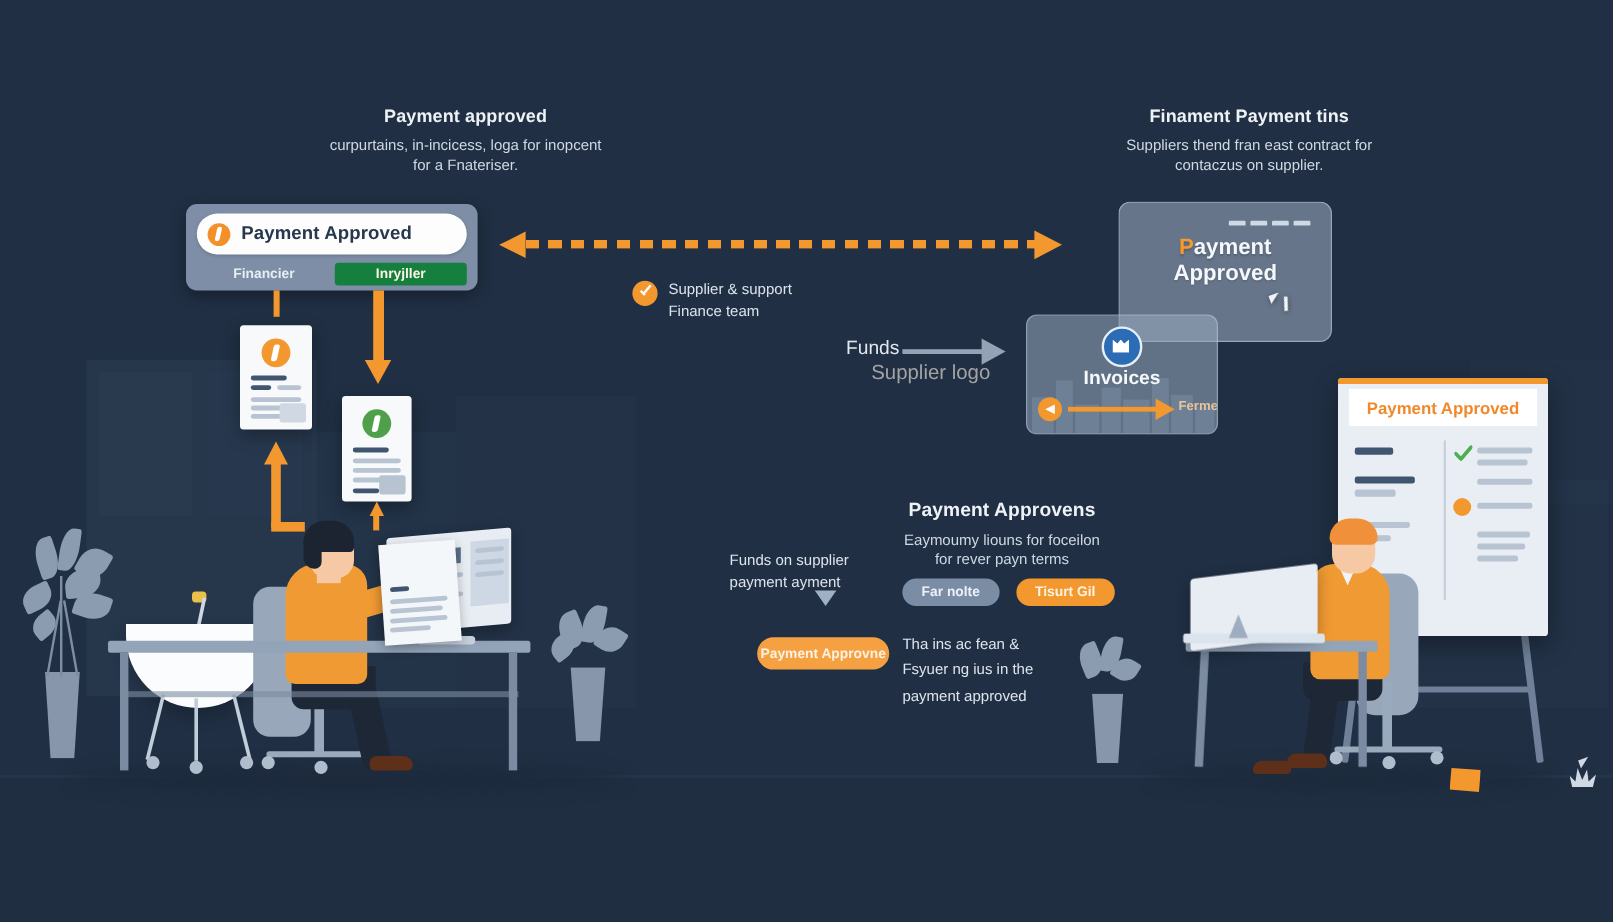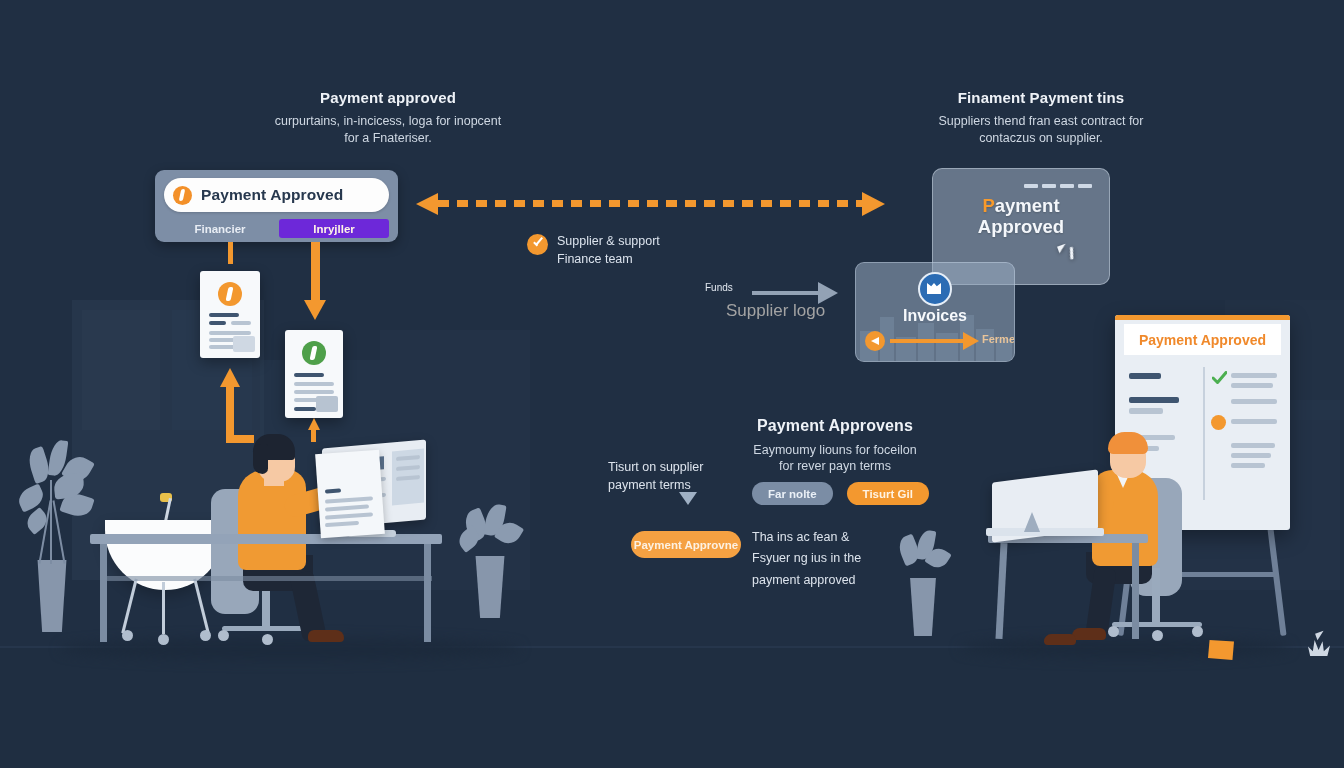--- a/index.html
+++ b/index.html
@@ -30,21 +30,21 @@
   #uiPill{position:absolute;left:9px;top:8px;width:225px;height:34px;background:#fdfdfd;border-radius:18px;
           display:flex;align-items:center;box-shadow:0 1px 3px rgba(0,0,0,.18);}
   #uiPill .badge{width:19px;height:19px;border-radius:50%;background:#f39029;margin-left:9px;margin-right:9px;
           flex:0 0 auto;position:relative;}
   #uiPill .badge:after{content:"";position:absolute;left:7px;top:3.5px;width:4px;height:12px;border-radius:2px;
           background:#fff;transform:skewX(-12deg);}
   #uiPill .ttl{font-size:15.5px;font-weight:700;color:#27384e;letter-spacing:.1px;}
   .uitab{position:absolute;top:49px;height:19px;display:flex;align-items:center;justify-content:center;
          font-size:11.5px;font-weight:700;}
   #uiTabA{left:9px;width:112px;color:#e8edf4;}
-  #uiTabB{left:124px;width:110px;background:#6d28d9;color:#fff4e6;border-radius:3px;}
+  #uiTabB{left:124px;width:110px;background:#15803d;color:#fff4e6;border-radius:3px;}
 
   
   .doc{position:absolute;background:#f7f9fb;border-radius:3px;box-shadow:0 5px 14px rgba(0,0,0,.32);}
   .doc .dbadge{position:absolute;left:50%;transform:translateX(-50%);top:11px;width:24px;height:24px;border-radius:50%;}
   .doc .dbadge:after{content:"";position:absolute;left:9px;top:5px;width:5px;height:14px;border-radius:2px;background:#fff;transform:skewX(-12deg);}
   .ln{position:absolute;height:4px;border-radius:2px;background:#b8c4d2;}
   .ln.dk{background:#3f5570;}
   .docfold{position:absolute;right:5px;bottom:6px;width:22px;height:16px;background:#cfd8e3;border-radius:2px;}
 
   
@@ -59,21 +59,21 @@
   #dashR{position:absolute;left:862px;top:192px;width:0;height:0;
         border-top:12px solid transparent;border-bottom:12px solid transparent;border-left:23px solid #f3982f;}
 
   
   #checkNote{position:absolute;left:527px;top:232px;display:flex;gap:9px;align-items:flex-start;}
   #checkNote .cc{width:21px;height:21px;border-radius:50%;background:#f3982f;position:relative;flex:0 0 auto;margin-top:2px;}
   #checkNote .cc:after{content:"";position:absolute;left:6px;top:9px;width:5px;height:2.4px;background:#fff;transform:rotate(45deg);}
   #checkNote .cc:before{content:"";position:absolute;left:8px;top:6px;width:9px;height:2.4px;background:#fff;transform:rotate(-50deg);}
 
   
-  #fundsLbl{position:absolute;left:705px;top:282px;color:#e2e8f0;font-size:10px;}
+  #fundsLbl{position:absolute;left:705px;top:282px;color:#e2e8f0;font-size:16px;}
   #fundsLine{position:absolute;left:752px;top:291px;width:68px;height:4px;background:#93a2b5;}
   #fundsHead{position:absolute;left:818px;top:282px;width:0;height:0;border-top:11px solid transparent;border-bottom:11px solid transparent;border-left:20px solid #93a2b5;}
   #supLbl{position:absolute;left:726px;top:301px;color:#a3a3a3;font-size:17px;}
 
   
   #glassCard{position:absolute;left:932px;top:168px;width:176px;height:115px;border-radius:10px;
              background:rgba(166,182,201,.52);border:1px solid rgba(214,226,240,.45);backdrop-filter:blur(2px);}
   #glassCard .gtxt{position:absolute;left:0;right:0;top:26px;text-align:center;color:#f4f7fb;font-size:18.5px;
              font-weight:700;line-height:1.15;text-shadow:0 1px 2px rgba(0,0,0,.2);}
   #glassCard .gtxt .p1{color:#f79a2c;}
@@ -273,21 +273,21 @@
     <div id="finHead"></div>
     <div id="finTail">Ferme</div>
   </div>
 
   <div class="cap" style="left:745px;top:415px;width:180px;">
     <span class="t1" style="font-size:16px;">Payment Approvens</span>
     <span class="t2">Eaymoumy liouns for foceilon for rever payn terms</span>
   </div>
 
   <div class="lbl" style="left:608px;top:458px;width:130px;text-align:left;">
-    <span>Tisurt on supplier payment terms</span>
+    <span>Funds on supplier payment ayment</span>
   </div>
 
   <div id="chev"></div>
 
   <div id="btnRow">
     <div class="pbtn" id="pbtnGrey">
       <span>Far nolte</span>
     </div>
     <div class="pbtn" id="pbtnOrange">
       <span>Tisurt Gil</span>

